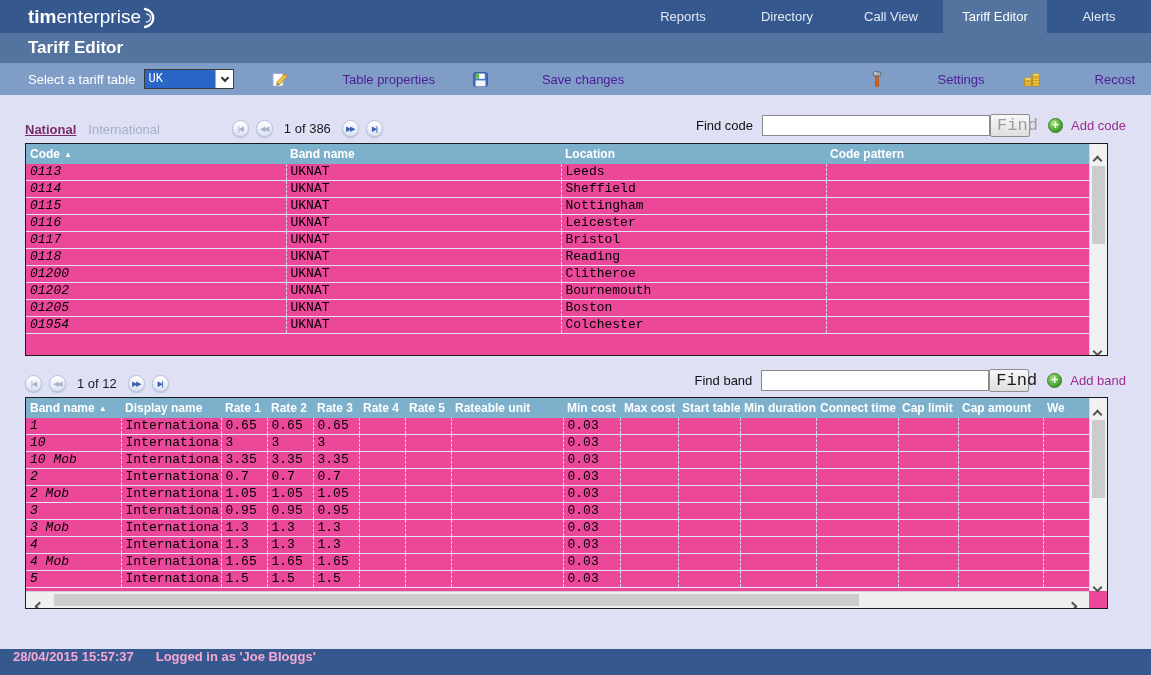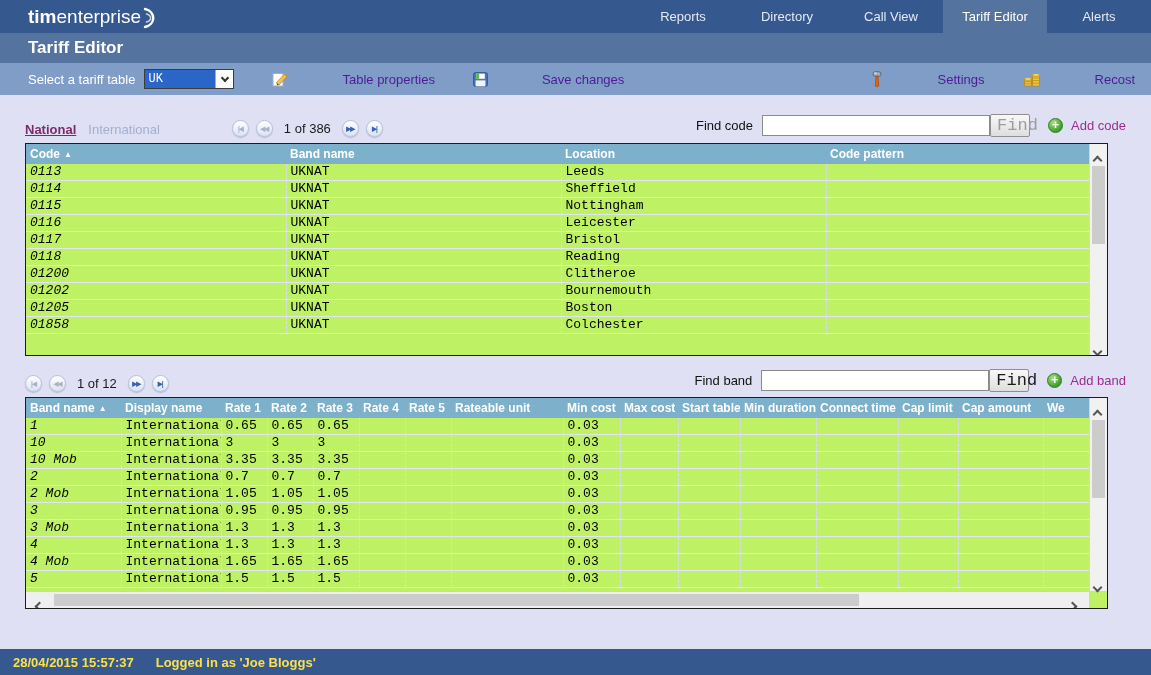--- a/index.html
+++ b/index.html
@@ -65,21 +65,21 @@
               background:linear-gradient(#f8f8f8,#dedede); font-size:17px; color:#1a1a1a; cursor:pointer;
               font-family:Liberation Mono, monospace; }
   .find-btn.disabled { color:#9d9d9d; }
   .add-icon { width:15px; height:15px; border-radius:50%; margin:0 8px 0 18px;
               background:radial-gradient(circle at 35% 30%, #a8e07e, #3f9e2d 70%);
               border:1px solid #2f7d22; color:#fff; font-size:12px; line-height:13px;
               text-align:center; font-weight:bold; cursor:pointer; }
   .add-link { color:#9a2d90; font-size:13px; cursor:pointer; }
 
   
-  .grid-wrap { position:relative; margin:0 0 0 25px; width:1083px; background:#bef264;
+  .grid-wrap { position:relative; margin:0 0 0 25px; width:1083px; background:#ec4899;
                border:1px solid #1c1c1c; overflow:hidden; }
   .grid-wrap.codes { height:213px; }
   .grid-wrap.bands { height:212px; }
   table.grid { border-collapse:collapse; table-layout:fixed; width:1065px; }
   table.grid th { background:#7cb0cb; color:#fff; font-size:12px; font-weight:bold;
                   text-align:left; padding:0 4px; height:20px; white-space:nowrap; overflow:hidden; }
   table.grid th .sort { font-size:8px; vertical-align:1px; margin-left:4px; }
   table.grid td { font-family:"Liberation Mono", monospace; font-size:13px; color:#000;
                   height:16px; line-height:16px; padding:0 4px; white-space:nowrap; overflow:hidden;
                   border-bottom:1px solid #e3e5f6; border-left:1px dashed #d6daf2; }
@@ -100,21 +100,21 @@
   .hscroll .arr.left  { left:10px; }
   .hscroll .arr.right { right:12px; }
   .chev2 { display:inline-block; width:7px; height:7px; border-left:2px solid #555; border-top:2px solid #555; }
   .chev2.up    { transform:rotate(45deg); }
   .chev2.down  { transform:rotate(225deg); }
   .chev2.left  { transform:rotate(-45deg); }
   .chev2.right { transform:rotate(135deg); }
 
   
   .footer { position:absolute; left:0; right:0; bottom:0; height:26px; background:#35598f;
-            color:#fde047; font-size:13px; font-weight:bold; display:flex; align-items:center;
+            color:#f9a8d4; font-size:13px; font-weight:bold; display:flex; 
             padding-left:13px; }
   .footer .dt { margin-right:22px; }
 </style>
 </head>
 <body>
 
 <div class="top-header">
   <div class="logo">
     <span class="bold">tim</span>
       <span>enterprise</span>
@@ -278,21 +278,21 @@
           <td>Bournemouth</td>
           <td></td>
         </tr>
         <tr>
           <td>01205</td>
           <td>UKNAT</td>
           <td>Boston</td>
           <td></td>
         </tr>
         <tr>
-          <td>01858</td>
+          <td>01954</td>
           <td>UKNAT</td>
           <td>Colchester</td>
           <td></td>
         </tr>
       </tbody>
     </table>
   <div class="vscroll">
     <span class="arr up"><span class="chev2 up"></span></span>
     <div class="vthumb"></div>
     <span class="arr down"><span class="chev2 down"></span></span>

